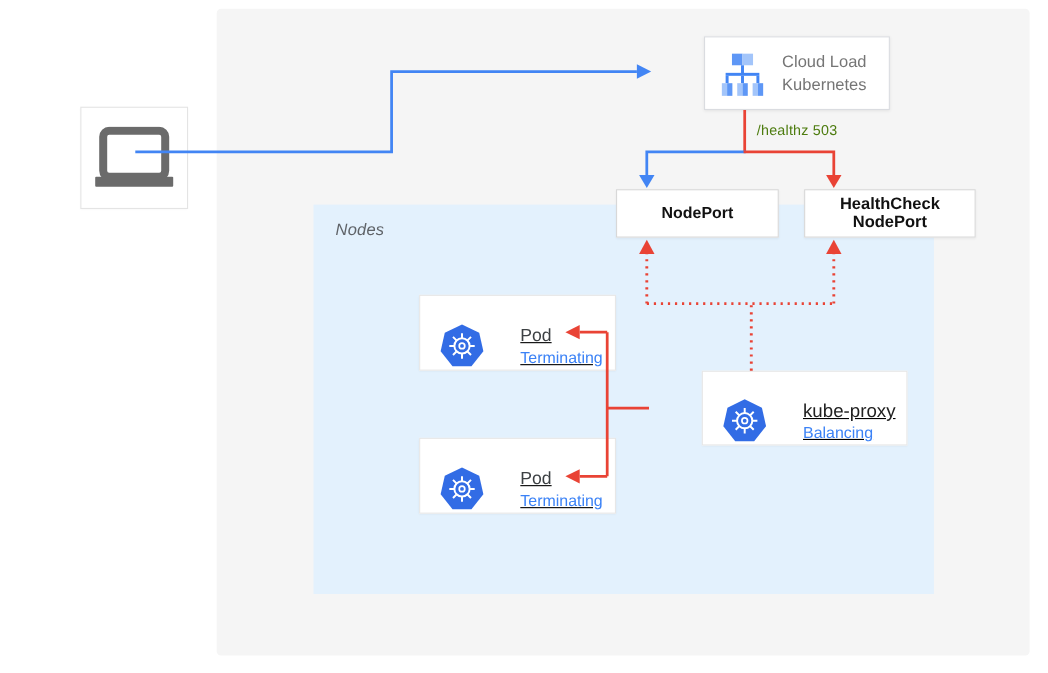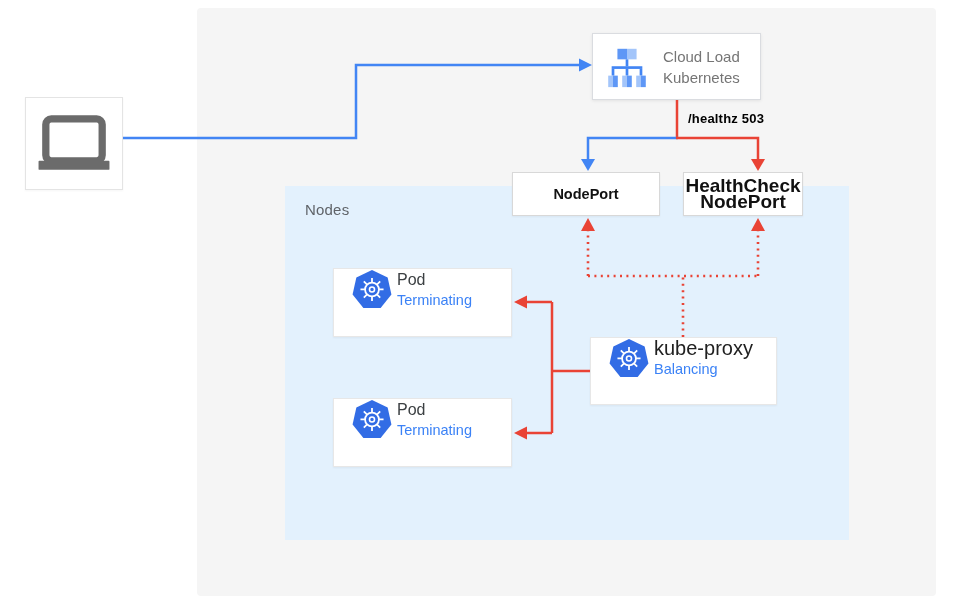--- a/index.html
+++ b/index.html
@@ -6,59 +6,59 @@
   .canvas{
     position:relative;width:953px;height:612px;background:#ffffff;overflow:hidden;
     font-family:"Liberation Sans",sans-serif;
   }
   .panel-gray{
     position:absolute;left:197px;top:8px;width:739px;height:588px;
     background:var(--panel_gray,#f5f5f5);border-radius:4px;z-index:1;
   }
   .panel-nodes{
     position:absolute;left:285px;top:186px;width:564px;height:354px;
-    background:var(--panel_blue,#e3f1fd);z-index:2;
+    background:var(--panel_blue,#e3f1fd);z-index:2;font-style:italic;
   }
   .nodes-label{
     position:absolute;left:20px;top:15px;font-size:15px;color:#5f6368;letter-spacing:.2px;
   }
   .card{
-    position:absolute;background:#fff;box-sizing:border-box;z-index:3;
+    position:absolute;background:#fff;box-sizing:border-box;z-index:3;margin-left:48px;
   }
   .laptop-card{
     left:25px;top:97px;width:98px;height:93px;border:1px solid #e4e4e4;
     display:flex;align-items:center;justify-content:center;
     box-shadow:0 1px 2px rgba(0,0,0,.04);
   }
   .clb-card{
     left:592px;top:33px;width:169px;height:67px;border:1px solid #dadce0;
     display:flex;align-items:center;gap:13px;padding-left:11px;
     box-shadow:0 1px 3px rgba(0,0,0,.08);
   }
   .clb-text{font-size:15px;line-height:21px;color:#757575;}
   .port-card{
     border:1.5px solid #d8d8d8;display:flex;flex-direction:column;align-items:center;
     justify-content:center;text-align:center;font-weight:bold;color:#111;
     box-shadow:0 1px 2px rgba(0,0,0,.05);
   }
   .nodeport-card{left:512px;top:172px;width:148px;height:44px;font-size:14.5px;}
-  .hcnp-card{left:683px;top:172px;width:120px;height:44px;font-size:19px;line-height:16.5px;}
+  .hcnp-card{left:683px;top:172px;width:156px;height:44px;font-size:15px;line-height:16.5px;}
   .entity-card{
-    display:flex;align-items:flex-start;gap:4px;padding-left:17px;
-    border:1px solid #e7e7e7;box-shadow:0 1px 2px rgba(0,0,0,.05);
+    display:flex;align-items:flex-end;gap:32px;padding-left:17px;
+    border:1px solid #e7e7e7;box-shadow:0 1px 2px rgba(0,0,0,.05);text-decoration:underline;
   }
   .pod1-card{left:333px;top:268px;width:179px;height:69px;}
   .pod2-card{left:333px;top:398px;width:179px;height:69px;}
   .kproxy-card{left:590px;top:337px;width:187px;height:68px;}
   .entity-title{font-size:16px;color:#3c4043;line-height:21px;}
   .entity-sub{font-size:14.5px;color:#3b82f6;line-height:20px;}
-  .kproxy-card .entity-title{font-size:20px;color:#212121;}
+  .kproxy-card .entity-title{font-size:17px;color:#212121;}
   .healthz-label{
     position:absolute;left:688px;top:111px;z-index:4;
-    font-size:13px;font-weight:bold;color:#000000;letter-spacing:.2px;
+    font-size:13px;font-weight:normal;color:#4d7c0f;letter-spacing:.2px;
   }
   .edges{position:absolute;left:0;top:0;z-index:5;pointer-events:none;}
   .stroke-blue{stroke:var(--blue,#4285f4);fill:none;stroke-width:2.5;}
   .stroke-red{stroke:var(--red,#e94335);fill:none;stroke-width:2.5;}
   .stroke-red-dotted{stroke:var(--red,#e94335);fill:none;stroke-width:2.6;stroke-dasharray:2 4.4;}
   .fill-blue{fill:var(--blue,#4285f4);stroke:none;}
   .fill-red{fill:var(--red,#e94335);stroke:none;}
 </style>
 </head>
 <body>

